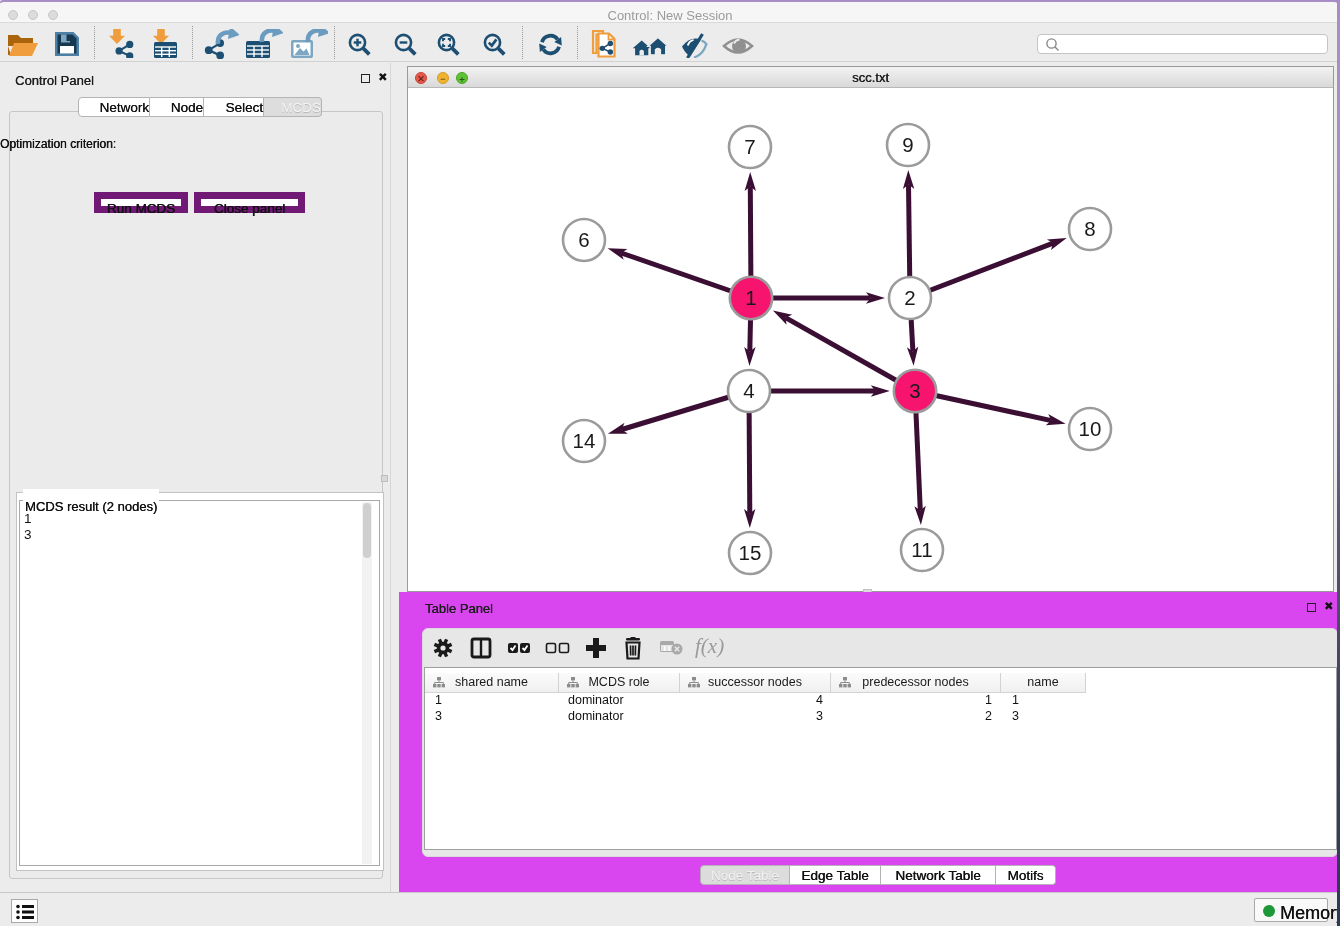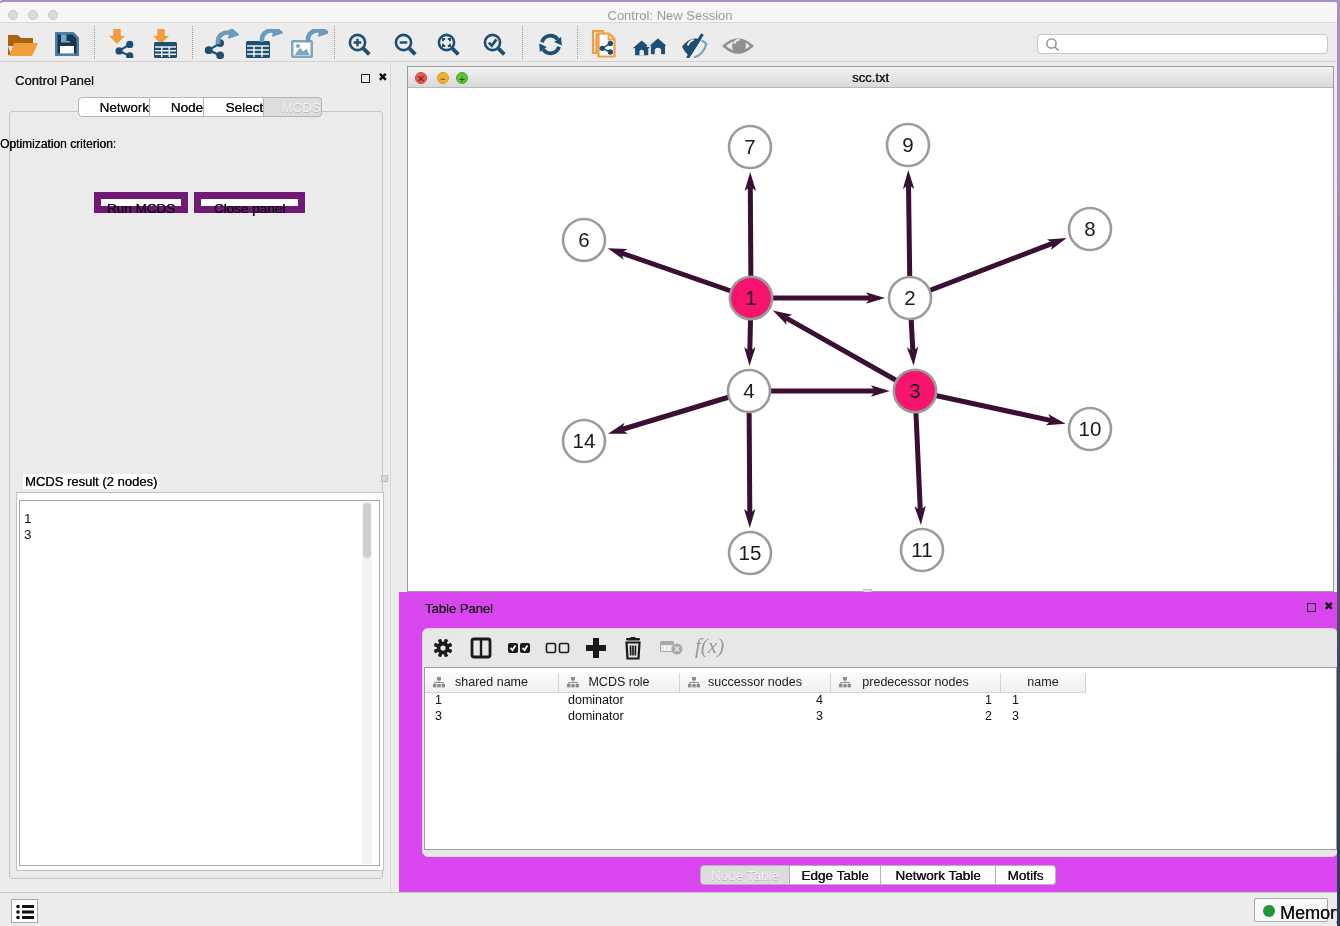--- a/index.html
+++ b/index.html
@@ -199,21 +199,21 @@
     <div class="tab" style="width:54px">Node</div>
     <div class="tab" style="width:60px">Select</div>
     <div class="tab sel" style="width:58px">MCDS</div>
   </div>
   <div class="abs" style="left:0;top:74px;width:391px;text-align:left;font-size:12px;color:#111;text-shadow:0.35px 0 0 currentColor">Optimization criterion:</div>
   <div class="abs btn" style="left:94px;top:129px;width:94px;height:21px;line-height:20px">Run MCDS</div>
   <div class="abs btn" style="left:194px;top:129px;width:111px;height:21px;line-height:20px">Close panel</div>
 
   <div class="abs" style="left:16px;top:429px;width:368px;height:379px;background:#fff;border:1px solid #c2c2c2"></div>
   <div class="abs" style="left:19px;top:437px;width:361px;height:366px;border:1px solid #a8a8a8"></div>
-  <div class="abs" style="left:23px;top:411px;background:#fff;padding:0 2px;font-size:13px;color:#111;text-shadow:0.3px 0 0 currentColor">MCDS result (2 nodes)</div>
+  <div class="abs" style="left:23px;top:426px;background:#fff;padding:10px 2px;font-size:13px;color:#111;text-shadow:0.3px 0 0 currentColor">MCDS result (2 nodes)</div>
   <div class="abs" style="left:24px;top:448px;font-size:13.5px;color:#111;line-height:16px">1<br>3</div>
   <div class="abs" style="left:362px;top:439px;width:10px;height:362px;background:#f2f2f2"></div>
   <div class="abs" style="left:363px;top:440px;width:8px;height:55px;background:#cfcfcf;border-radius:4px"></div>
 </div>
 
 <div class="abs" style="left:392px;top:63px;width:15px;height:829px;background:#ececec"></div>
 <div class="abs" style="left:381px;top:475px;width:7px;height:7px;background:#d8d8d8;border:1px solid #bdbdbd"></div>
 
 <div class="abs" id="netwin">
   <div class="abs" id="nettitle">scc.txt</div>

